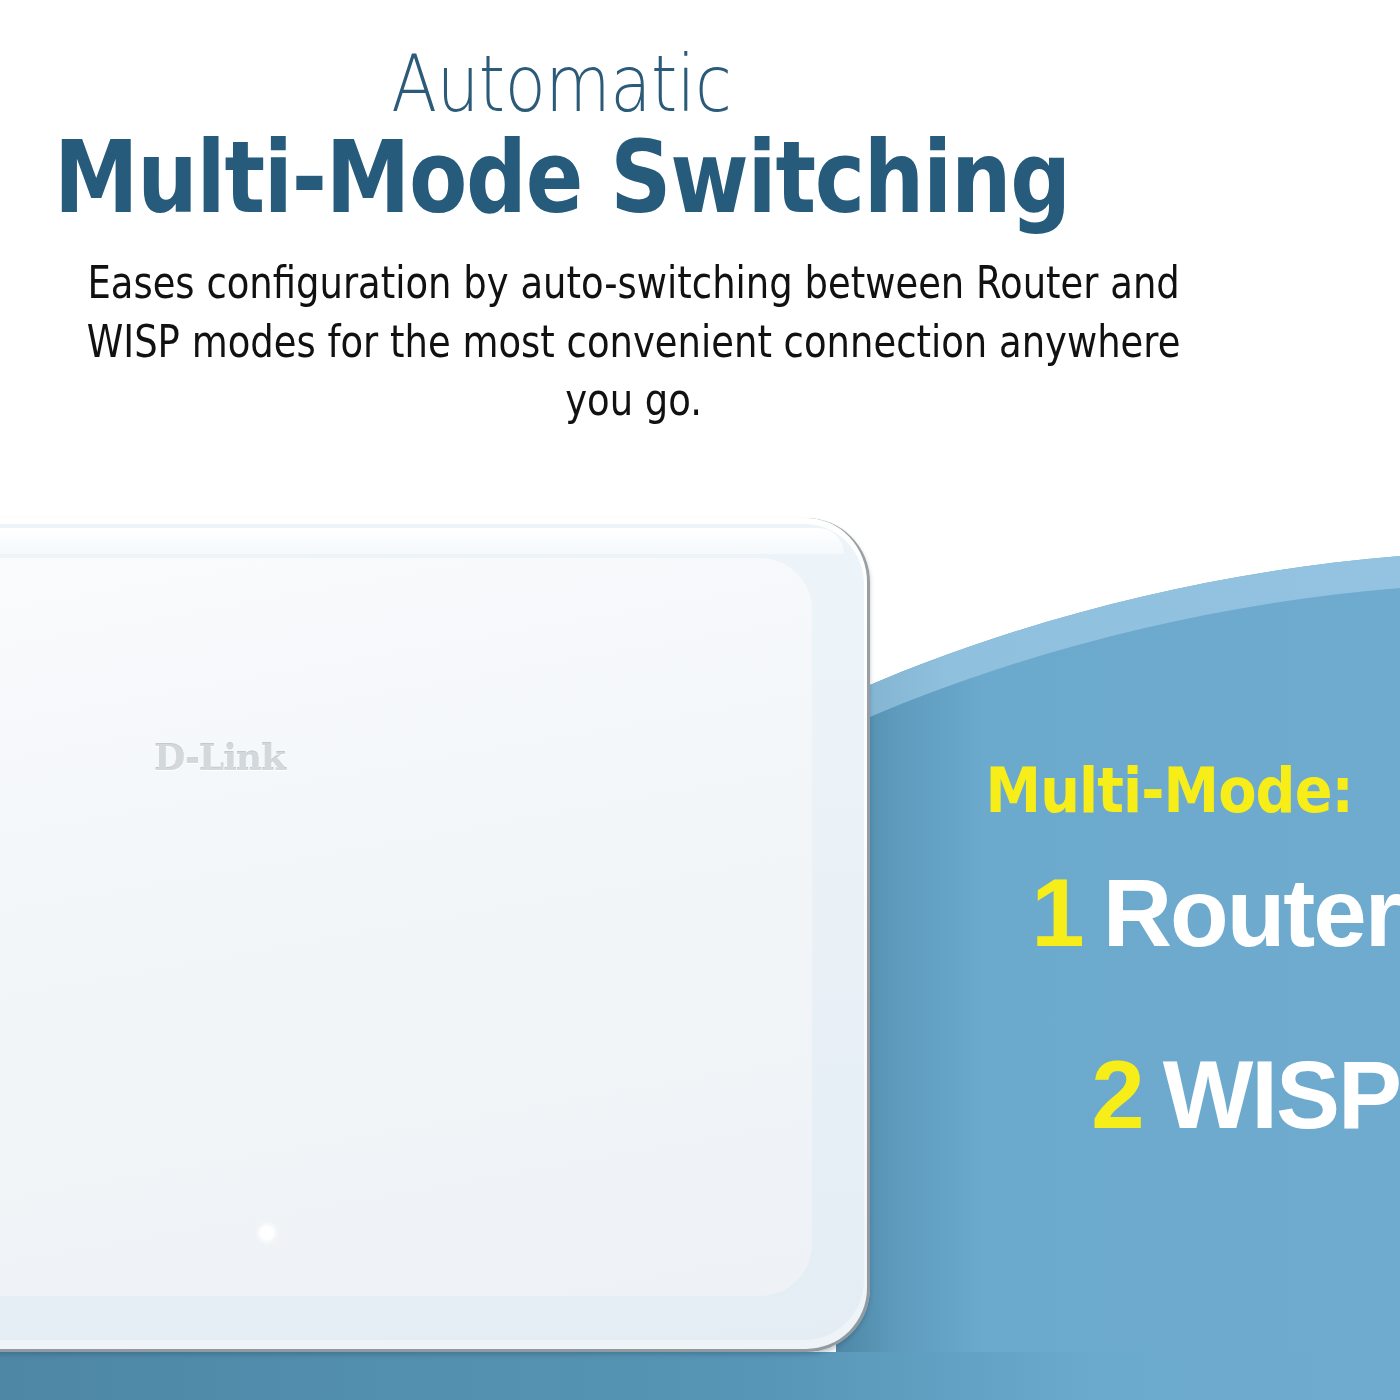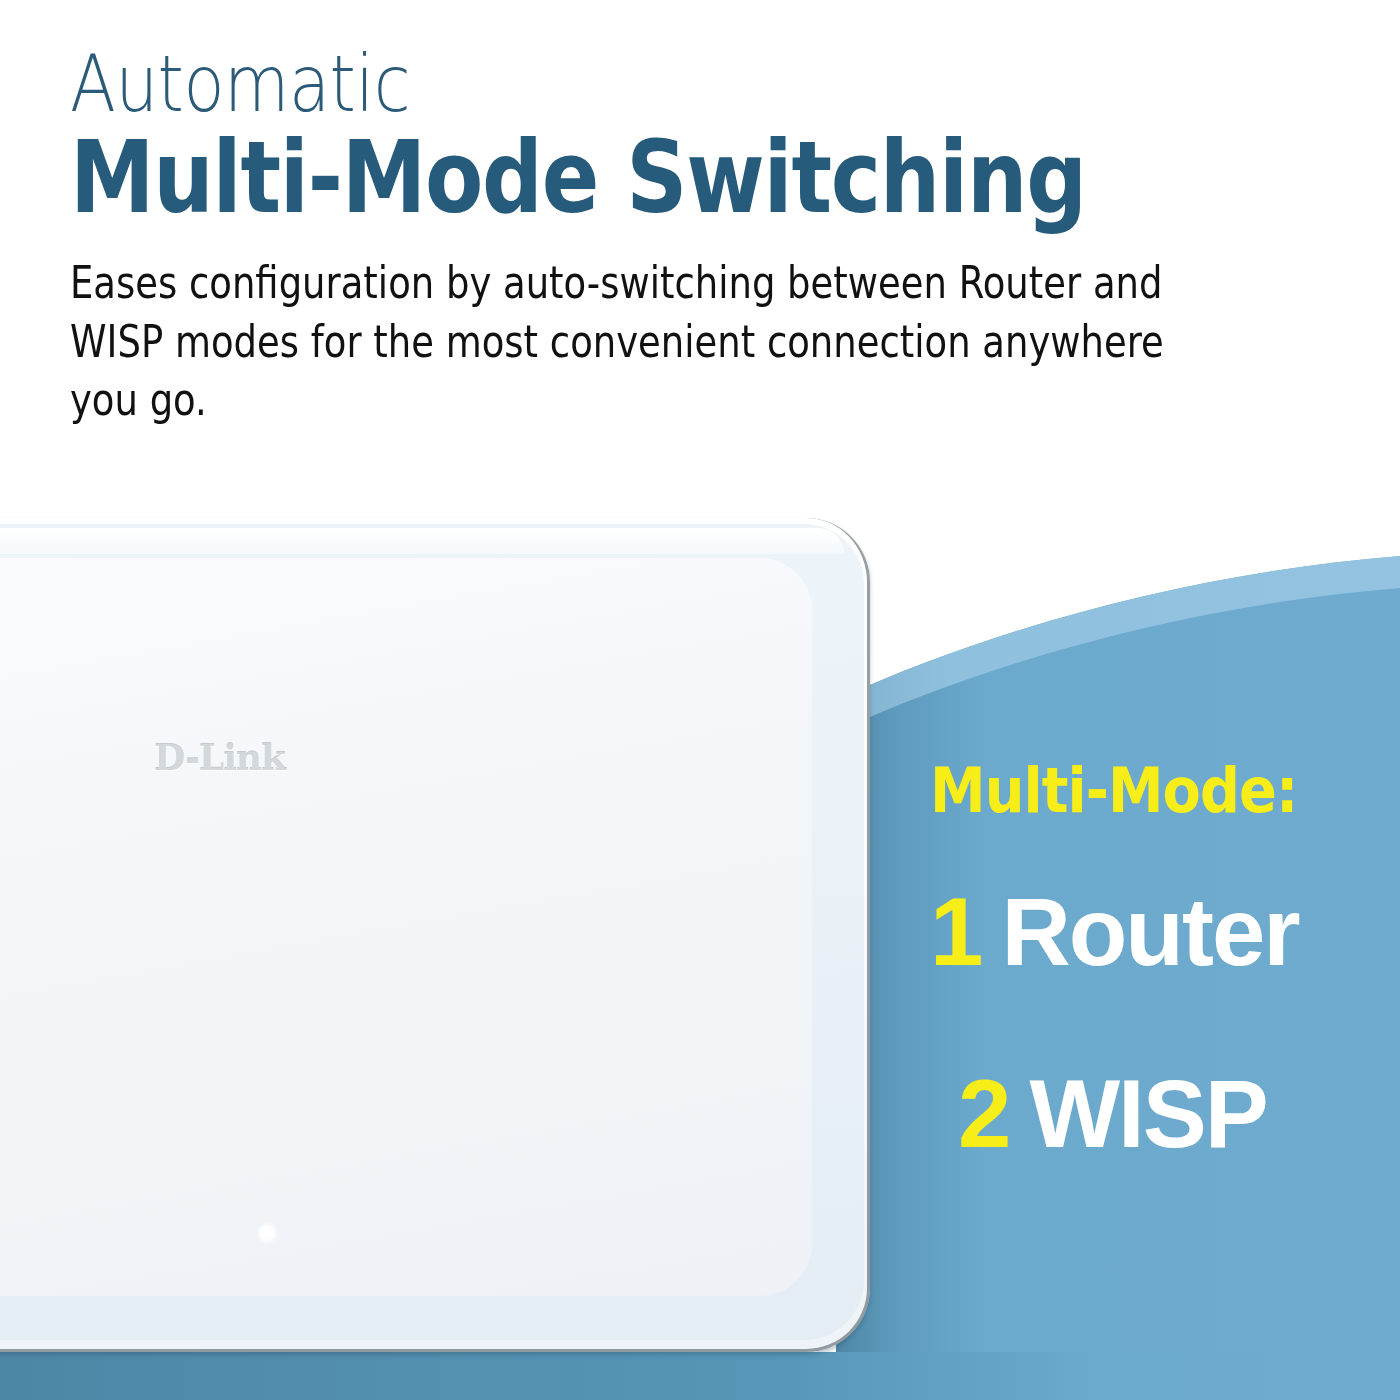--- a/index.html
+++ b/index.html
@@ -14,24 +14,25 @@
     position: relative;
     width: 1400px;
     height: 1400px;
     overflow: hidden;
     background: #ffffff;
   }
 
   
   .text-block {
     position: absolute;
-    left: 70px;
+    left: 54px;
     top: 46px;
     width: 1180px;
     z-index: 40;
+    text-align: center;
   }
   .eyebrow {
     font-family: "DejaVu Sans", sans-serif;
     font-size: 78px;
     line-height: 0.98;
     font-weight: 300;
     color: #2c5b79;
     letter-spacing: -0.5px;
     white-space: nowrap;
     transform: scaleX(0.86);
@@ -143,41 +144,42 @@
     box-shadow: 0 0 5px 2px rgba(255,255,255,0.95);
   }
 
   
   .panel-text {
     position: absolute;
     z-index: 50;
     left: 930px;
     top: 760px;
     width: 470px;
+    text-align: right;
   }
   .panel-title {
     font-family: "DejaVu Sans", sans-serif;
     font-weight: bold;
     font-size: 62px;
     line-height: 1;
     color: #f7ed18;
     letter-spacing: -1px;
     white-space: nowrap;
     transform: scaleX(0.9);
     transform-origin: left center;
   }
   .mode-row {
     white-space: nowrap;
     font-family: "Liberation Sans", sans-serif;
     font-weight: bold;
     font-size: 96px;
     line-height: 1;
     letter-spacing: -2px;
   }
-  .mode-row.first { margin-top: 62px; }
+  .mode-row.first { margin-top: 43px; }
   .mode-row.second { margin-top: 86px; margin-left: 28px; }
   .mode-num {
     color: #f7ed18;
     margin-right: 20px;
   }
   .mode-label {
     color: #ffffff;
   }
 </style>
 </head>

